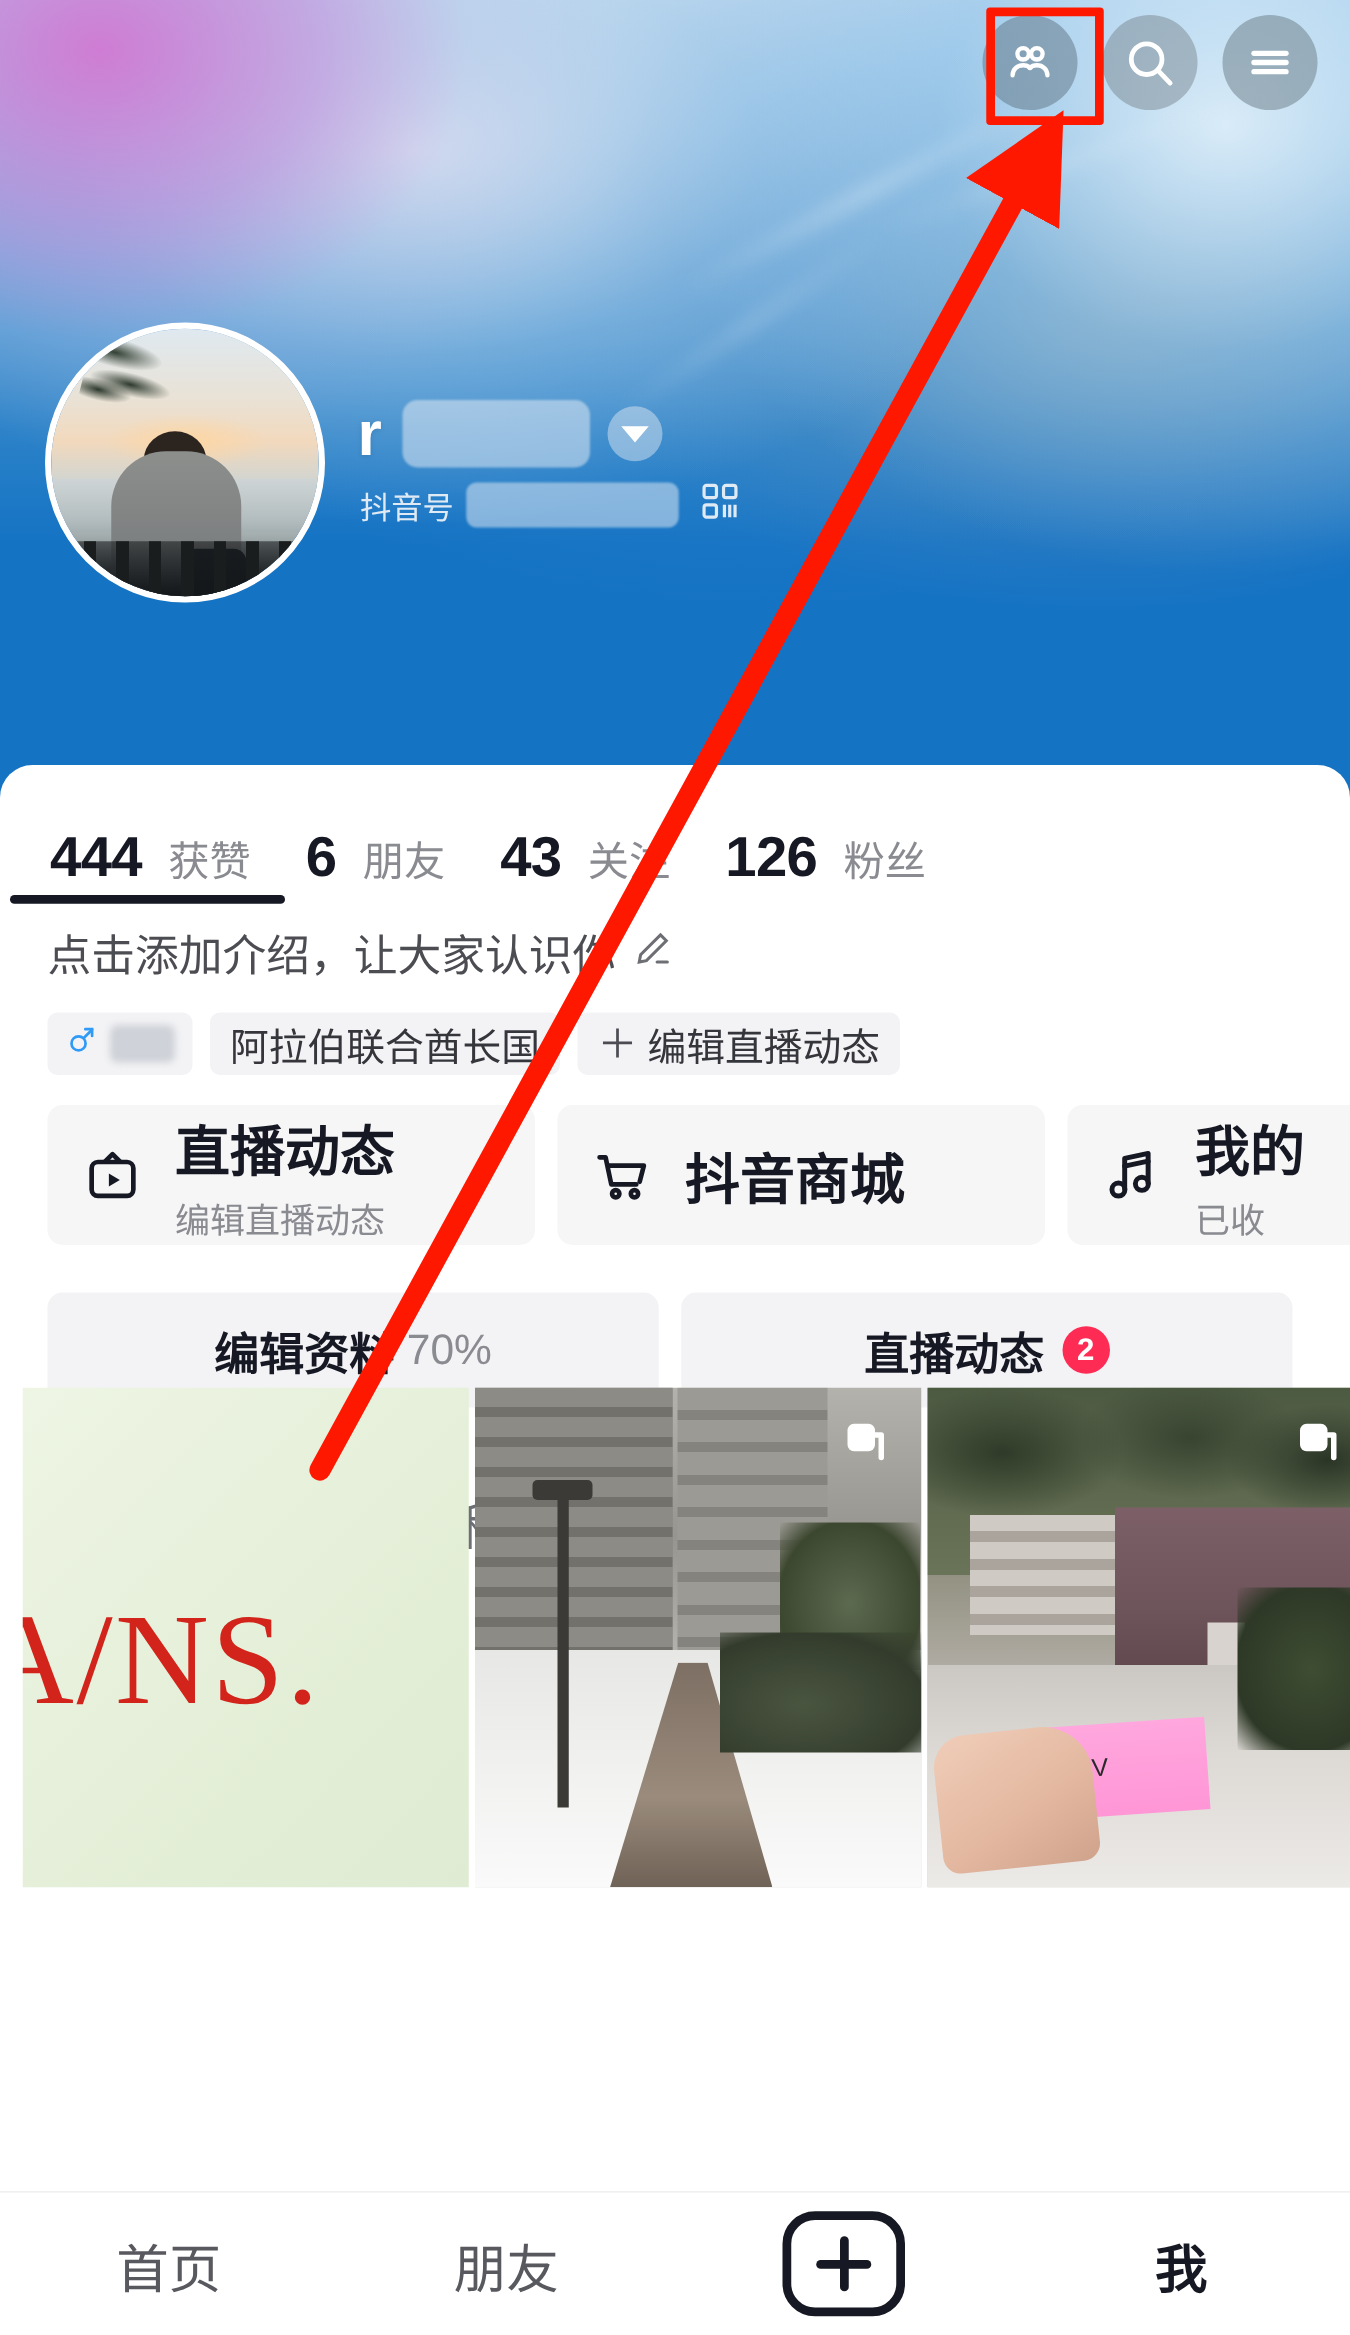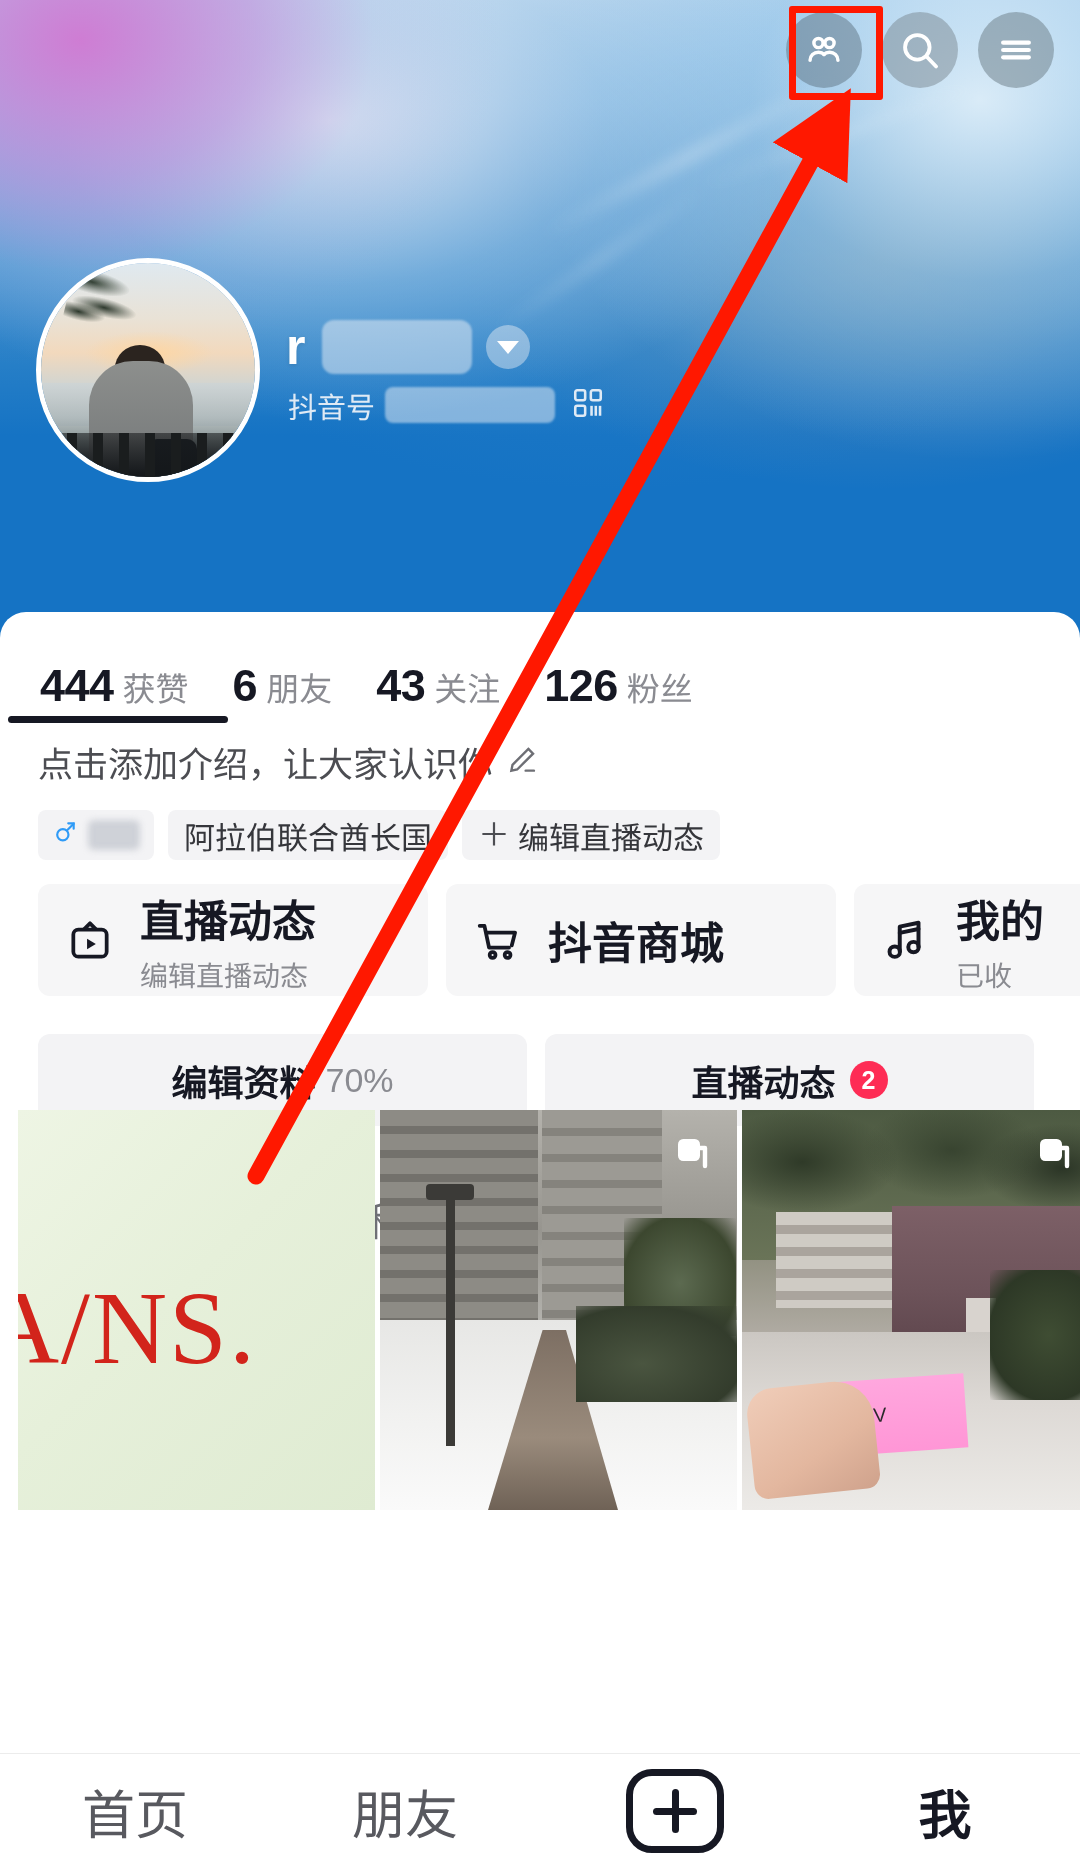--- a/index.html
+++ b/index.html
@@ -131,39 +131,39 @@
     width: 0; height: 0;
     border-left: 11px solid transparent;
     border-right: 11px solid transparent;
     border-top: 13px solid #ffffff;
   }
   .id-row {
     position: absolute; left: 288px; top: 384px;
     display: flex; align-items: center; gap: 10px;
     z-index: 9;
   }
-  .id-label { font-size: 29px; color: #dfeaf5; }
+  .id-label { font-size: 25px; color: #dfeaf5; }
   .redact-id { width: 170px; height: 36px; border-radius: 8px; }
   .qr-ico { margin-left: 6px; cursor: pointer; }
 
   
   .sheet {
     position: absolute; left: 0; top: 612px;
     width: 1080px; height: 1256px;
     background: #ffffff;
     border-radius: 26px 26px 0 0;
     z-index: 10;
   }
 
   
   .stats {
     position: absolute; left: 40px; top: 48px;
     display: flex; align-items: baseline; gap: 44px;
   }
-  .stat { display: flex; align-items: baseline; gap: 9px; cursor: pointer; }
+  .stat { display: flex; align-items: baseline; gap: 21px; cursor: pointer; }
   .stat-num   { font-size: 45px; font-weight: 700; color: #161823; letter-spacing: -0.5px; }
   .stat-label { font-size: 33px; color: #8a8b91; }
 
   
   .bio {
     position: absolute; left: 38px; top: 124px;
     display: flex; align-items: center; gap: 12px;
     cursor: pointer;
   }
   .bio-text { font-size: 35px; color: #4c4d52; }
@@ -322,21 +322,21 @@
     border-top: 1px solid #ececec;
     display: flex; align-items: center;
     z-index: 20;
   }
   .nav-item {
     flex: 1; height: 100%;
     display: flex; align-items: center; justify-content: center;
     position: relative;
     cursor: pointer;
   }
-  .nav-label { font-size: 53px; color: #58595f; }
+  .nav-label { font-size: 42px; color: #58595f; }
   .nav-item.active .nav-label { color: #161823; font-weight: 700; }
   .nav-badge {
     position: absolute; top: 20px; left: 50%; margin-left: 34px;
     min-width: 40px; height: 40px; padding: 0 9px;
     border-radius: 20px; background: #fe2c55;
     color: #fff; font-size: 26px; font-weight: 700;
     display: flex; align-items: center; justify-content: center;
     border: 3px solid #ffffff;
   }
   .plus-box {

